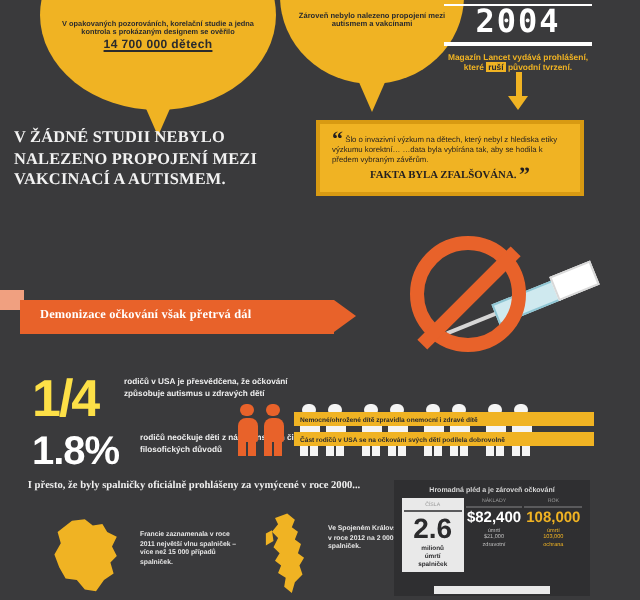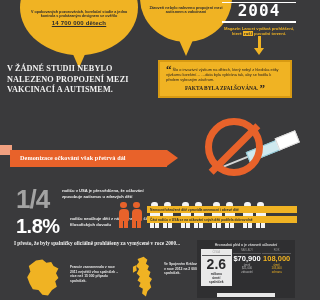--- a/index.html
+++ b/index.html
@@ -91,21 +91,21 @@
   .novax .slash{position:absolute;left:26px;top:-2px;width:7px;height:66px;background:#e8622a;transform:rotate(45deg);}
   .syringe{position:absolute;left:16px;top:28px;width:78px;height:14px;transform:rotate(-22deg);}
   .syr-barrel{position:absolute;left:26px;top:1px;width:34px;height:11px;background:#cfe9ef;border:1px solid #8fc6d4;box-sizing:border-box;}
   .syr-plunger{position:absolute;left:58px;top:-1px;width:22px;height:13px;background:#ffffff;border:1px solid #d9d9d9;box-sizing:border-box;}
   .syr-needle{position:absolute;left:0px;top:5px;width:28px;height:2px;background:#d6d6d6;}
 
   
   .frac{
     position:absolute;left:16px;top:186px;
     font-family:"Liberation Sans",sans-serif;font-weight:bold;
-    font-size:26px;color:#a3a3a3;line-height:1;letter-spacing:-1px;
+    font-size:26px;color:#fde047;line-height:1;letter-spacing:-1px;
   }
   .frac-txt{position:absolute;left:62px;top:188px;width:86px;font-size:4.1px;font-weight:bold;line-height:1.35;color:#efefef;}
 
   
   .pct{
     position:absolute;left:16px;top:216px;
     font-family:"Liberation Sans",sans-serif;font-weight:bold;
     font-size:20px;color:#ffffff;line-height:1;letter-spacing:-.5px;
   }
   .pct-txt{position:absolute;left:70px;top:216px;width:78px;font-size:4.1px;font-weight:bold;line-height:1.35;color:#efefef;}
@@ -308,21 +308,21 @@
   <div class="panel">
     <div class="panel-head">Hromadná pléd a je zároveň očkování</div>
     <div class="panel-cols">
       <div class="col c-a">
         <div class="top-lab">ČÍSLA</div>
         <div class="val">2.6</div>
         <div class="unit">milionů<br>úmrtí<br>spalniček</div>
       </div>
       <div class="col c-b">
         <div class="top-lab">NÁKLADY</div>
-        <div class="val">$70,900</div>
+        <div class="val">$82,400</div>
         <div class="sub">úmrtí<br>$21,000<br>zdravotní</div>
       </div>
       <div class="col c-c">
         <div class="top-lab">ROK</div>
         <div class="val">108,000</div>
         <div class="sub hl">úmrtí<br>103,000<br>ochrana</div>
       </div>
     </div>
     <div class="panel-foot"></div>
   </div>

